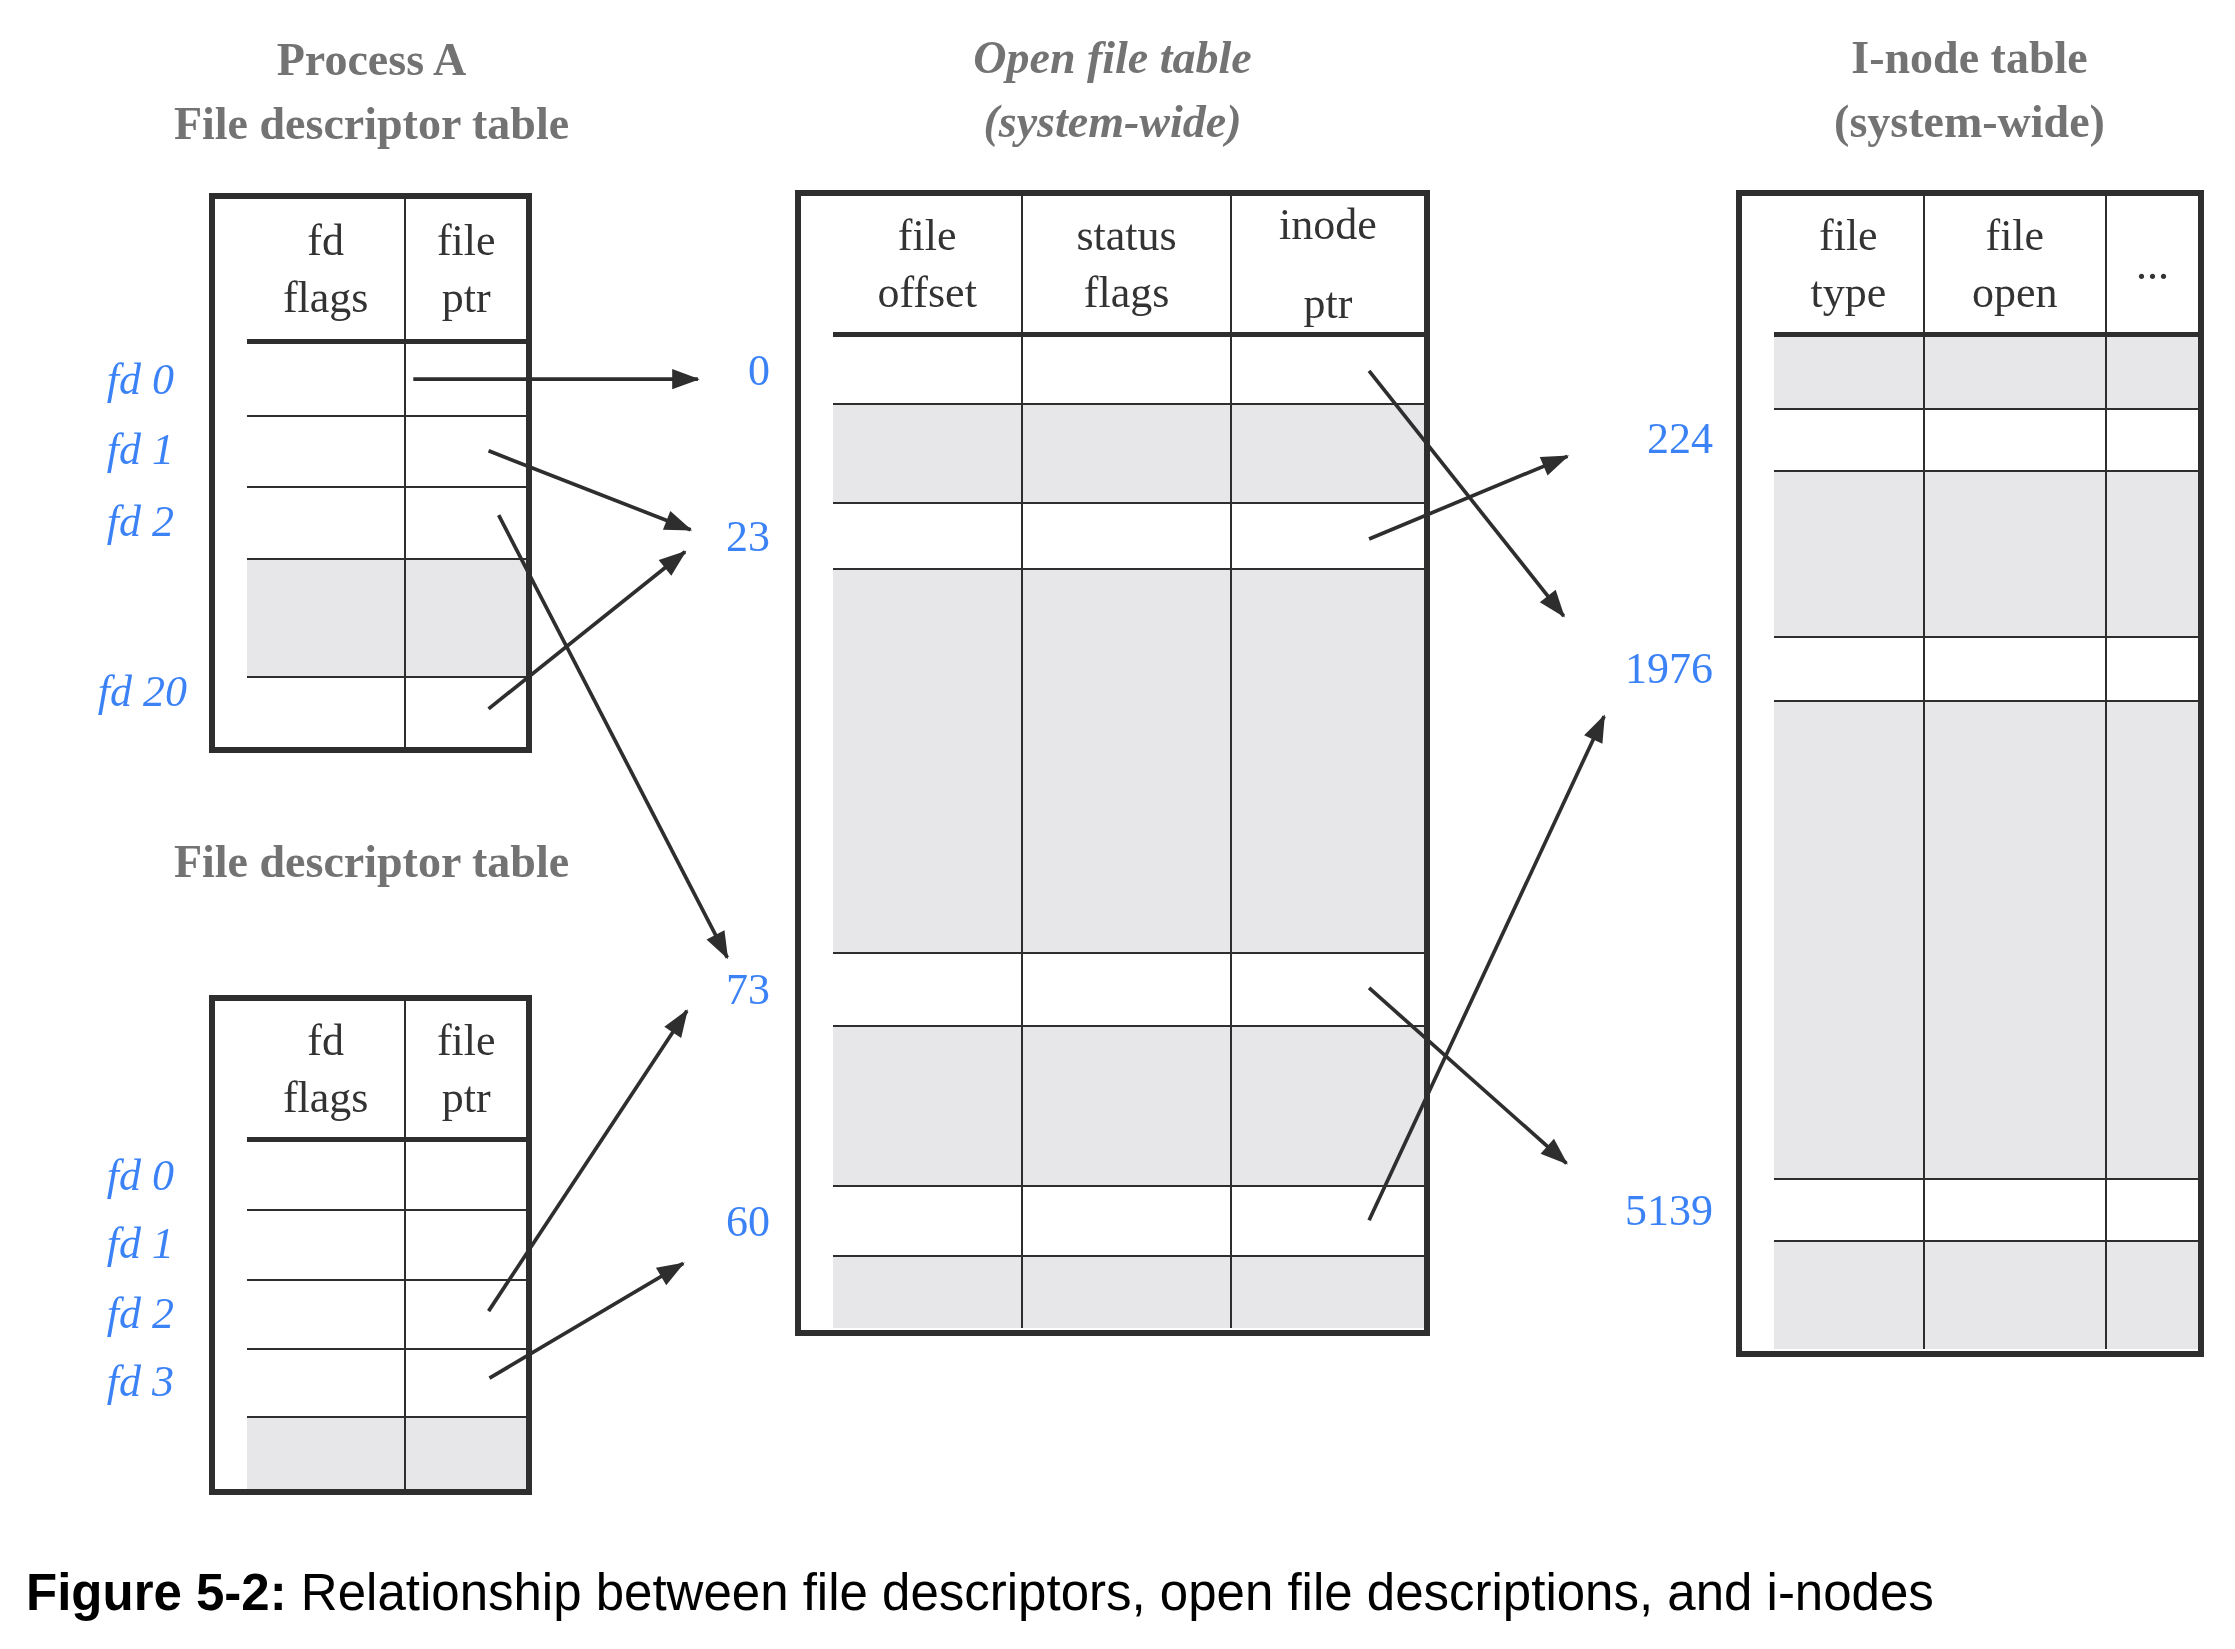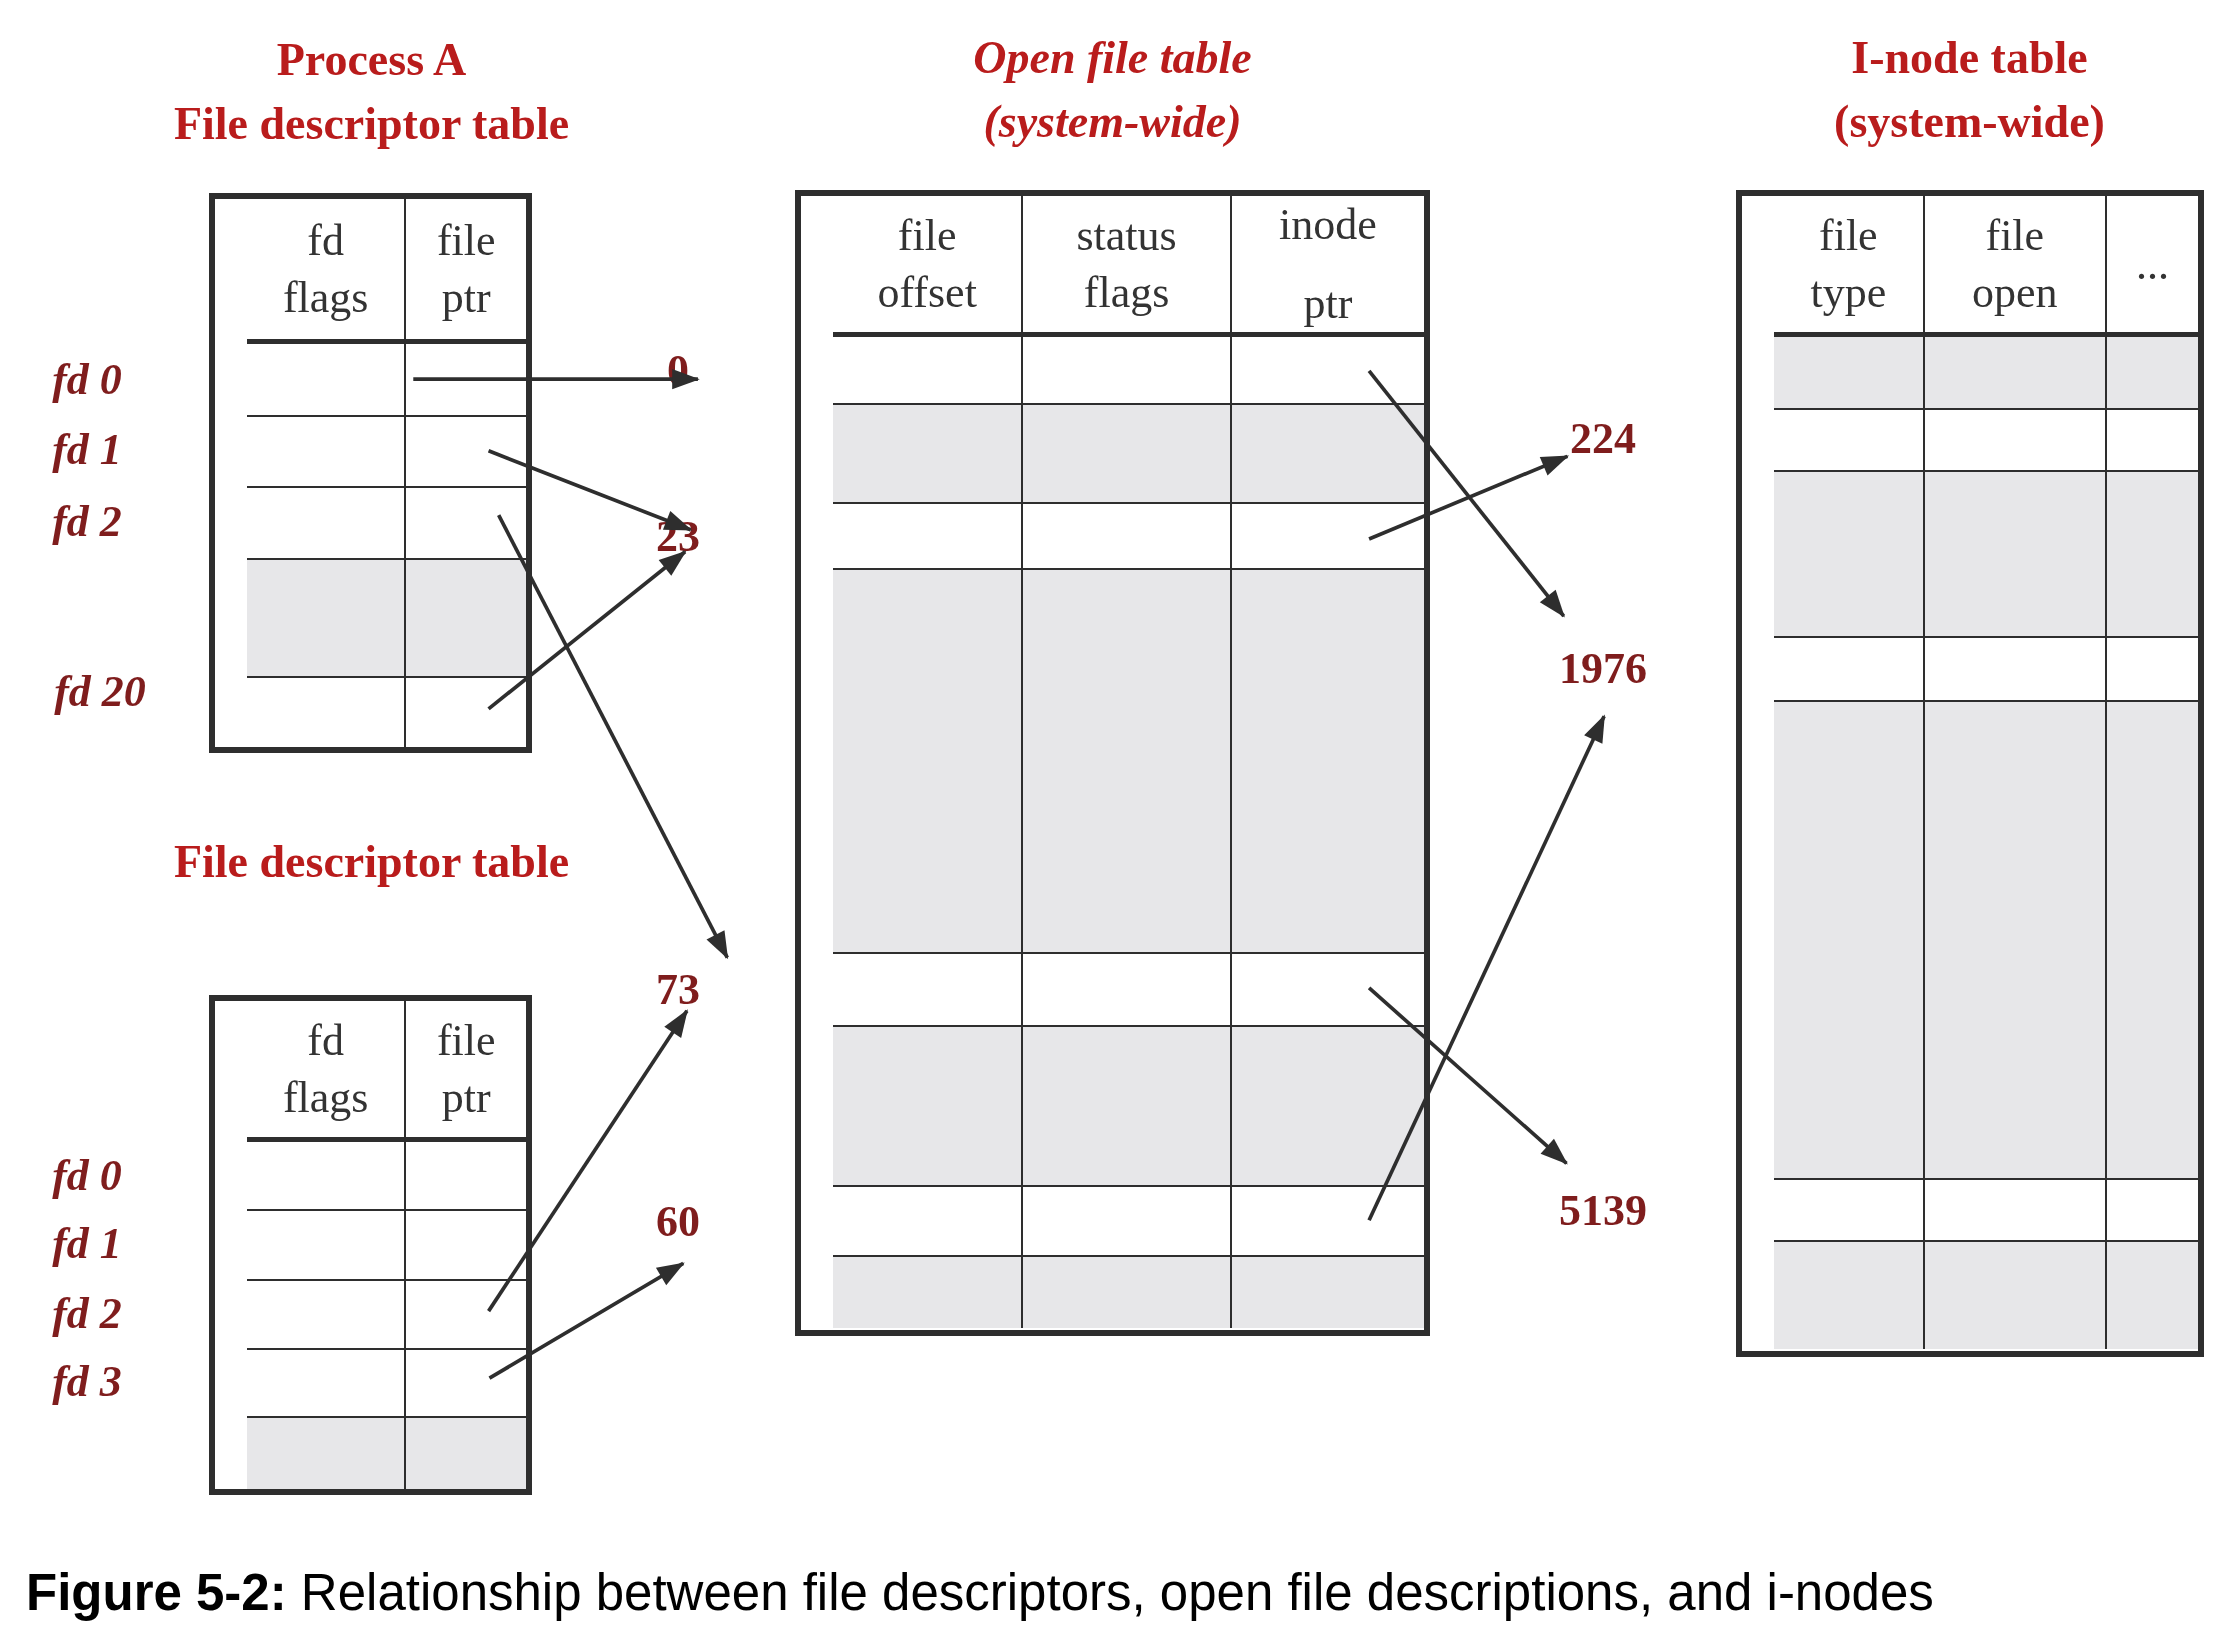--- a/index.html
+++ b/index.html
@@ -1,20 +1,20 @@
 <!DOCTYPE html>
 <html style="font-size:14.7px"><head>
 <meta charset="utf-8">
 <style>
   html,body{margin:0;padding:0;background:#fff;}
   .page{position:relative;width:2235px;height:1649px;background:#fff;overflow:hidden;
         font-family:"Liberation Serif","DejaVu Serif",serif;color:#333;}
 
   
-  .ttl{position:absolute;text-align:center;font-weight:bold;font-size:46px;line-height:64px;color:#b91c1c;}
+  .ttl{position:absolute;text-align:center;font-weight:bold;font-size:46px;line-height:64px;color:#737373;}
   .ttl-a {left:96px;  top:27.5px;  width:551px;}
   .ttl-b {left:96px;  top:830px; width:551px;}
   .ttl-of{left:837px;  top:26px;  width:551px;font-style:italic;}
   .ttl-in{left:1694px; top:26px;  width:551px;}
 
   
   .tbl{position:absolute;border:6.4px solid #2e2e2e;background:#fff;box-sizing:border-box;
        display:flex;flex-direction:column;padding-left:32px;}
   .hrow{display:flex;border-bottom:5.5px solid #2e2e2e;box-sizing:border-box;}
   .row{display:flex;border-top:2.8px solid #2e2e2e;box-sizing:border-box;}
@@ -41,21 +41,21 @@
   .ro0{height:66px;} .rog1{height:99px;} .ro23{height:66px;} .rog2{height:384px;}
   .ro73{height:73px;} .rog3{height:160px;} .ro86{height:70px;} .rog4{height:73px;}
 
   .t-in{left:1736px;top:190px;width:468px;height:1167px;}
   .t-in .c1{width:162px;} .t-in .c2{width:196px;} .t-in .c3{width:98px;}
   .t-in .hrow{height:141px;}
   .rig1{height:71px;} .ri224{height:62px;} .rig2{height:166px;} .ri1976{height:64px;}
   .rig3{height:478px;} .ri5139{height:62px;} .rig4{height:109px;}
 
   
-  .rl{position:absolute;text-align:center;font-size:44px;line-height:55px;color:#7f1d1d;font-weight:bold;}
+  .rl{position:absolute;text-align:right;font-size:44px;line-height:55px;color:#3b82f6;}
   .rl-fd{font-style:italic;width:174px;left:0;}
   .rl-a0{top:352px;} .rl-a1{top:422px;} .rl-a2{top:494px;} .rl-a20{top:664px;padding-left:13px;}
   .rl-b0{top:1148px;} .rl-b1{top:1216px;} .rl-b2{top:1286px;} .rl-b3{top:1354px;}
   .rl-of{width:184px;left:586px;}
   .rl-of0{top:343px;} .rl-of23{top:509px;} .rl-of73{top:962px;} .rl-of86{top:1194px;}
   .rl-in{width:220px;left:1493px;}
   .rl-in224{top:411px;} .rl-in1976{top:641px;} .rl-in5139{top:1183px;}
 
   
   .arrows{position:absolute;left:0;top:0;width:2235px;height:1649px;pointer-events:none;}

